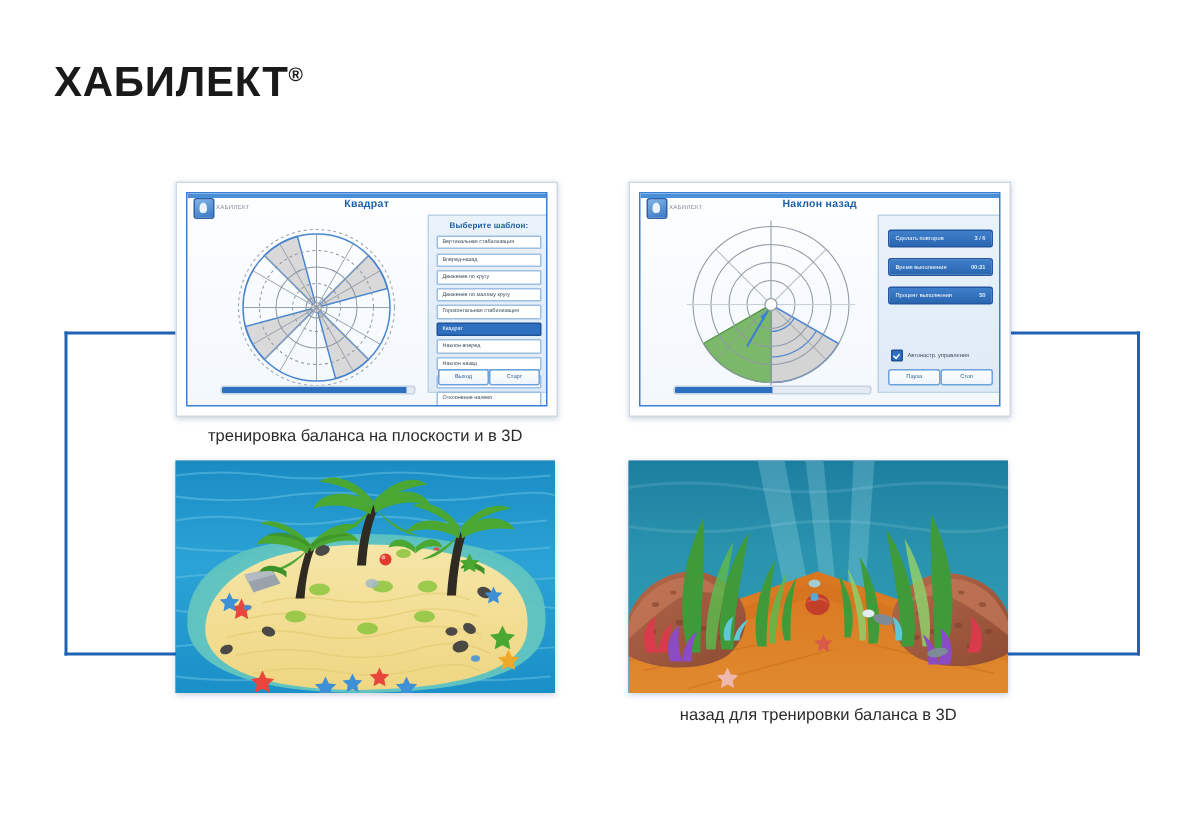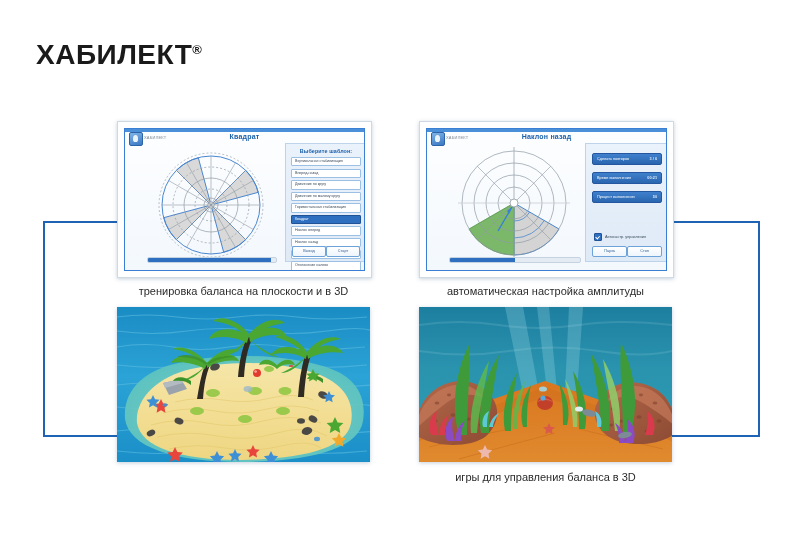--- a/index.html
+++ b/index.html
@@ -303,21 +303,20 @@
 
         <div class="pane-buttons">
           <div class="btn">Пауза</div>
           <div class="btn">Стоп</div>
         </div>
       </div>
     </div>
   </div>
 
   <div class="caption" style="left:117px;top:285px;width:253px;">тренировка баланса на плоскости и в 3D</div>
-  <div class="caption" style="left:419px;top:285px;width:253px;">автоматическая настройка амплитуды</div>
 
   <div class="game" style="left:117px;top:307px;width:253px;height:155px;">
     <svg viewBox="0 0 253 155" preserveAspectRatio="none">
       <defs>
         <linearGradient id="sea" x1="0" y1="0" x2="0" y2="1">
           <stop offset="0%" stop-color="#1a8cc4"></stop>
           <stop offset="45%" stop-color="#2ba3d6"></stop>
           <stop offset="100%" stop-color="#1b8fc8"></stop>
         </linearGradient>
         <linearGradient id="sand" x1="0" y1="0" x2="0" y2="1">
@@ -610,15 +609,15 @@
 
       <g fill="#d95a4a">
           <path d="M130,116 l1.8,3.8 4.2,.4 -3.1,2.9 .7,4.2 -3.6,-2 -3.6,2 .7,-4.2 -3.1,-2.9 4.2,-.4 Z"></path>
         </g>
       <g fill="#edb8ae">
           <path d="M66,138 l2.2,4.6 5,.6 -3.7,3.5 .9,5 -4.4,-2.4 -4.4,2.4 .9,-5 -3.7,-3.5 5,-.6 Z"></path>
         </g>
     </svg>
   </div>
 
-  <div class="caption" style="left:419px;top:471px;width:253px;">игры для управления баланса в 3D</div>
+  <div class="caption" style="left:419px;top:471px;width:253px;">назад для тренировки баланса в 3D</div>
 
 </div>
 
 </body></html>

